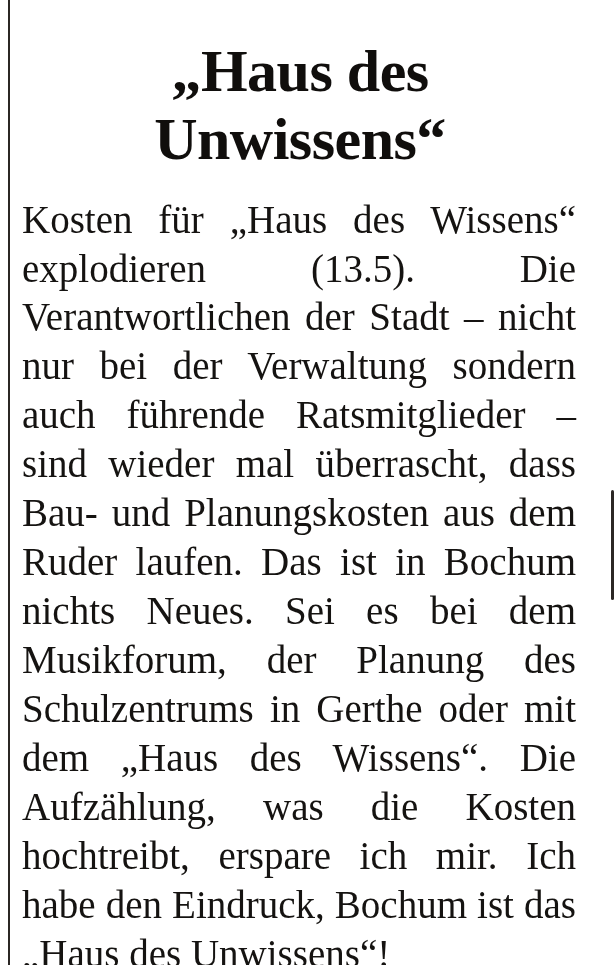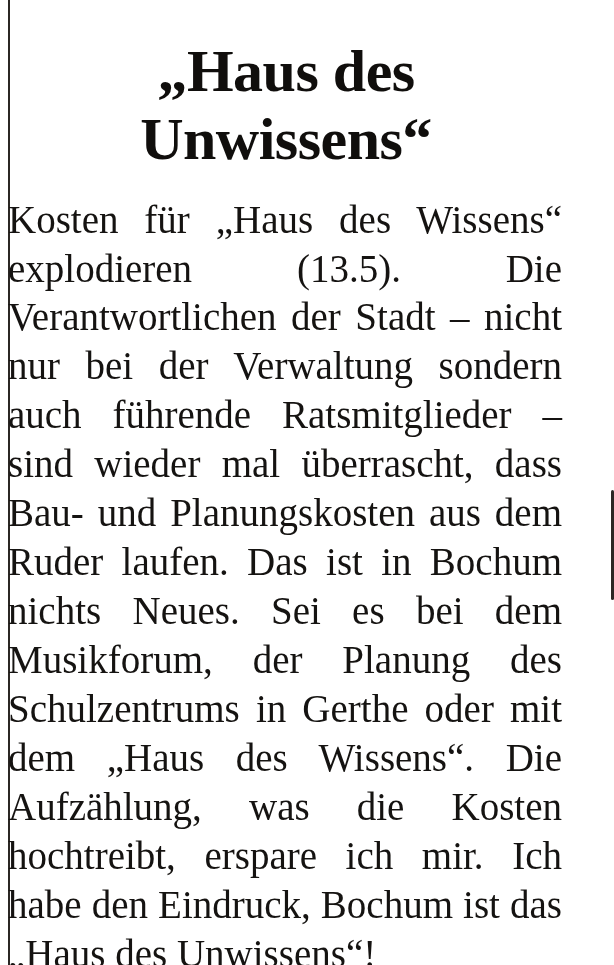--- a/index.html
+++ b/index.html
@@ -30,21 +30,21 @@
     right: 0px;
     top: 490px;
     width: 3px;
     height: 110px;
     background: #2b2724;
     border-radius: 2px;
   }
 
   #article {
     position: absolute;
-    left: 8px;
+    left: 22px;
     top: 0;
     width: 556px;
     height: 965px;
     box-sizing: border-box;
     padding: 38px 0 0 0;
   }
 
   #headline {
     font-family: "Liberation Serif", serif;
     font-weight: 700;

